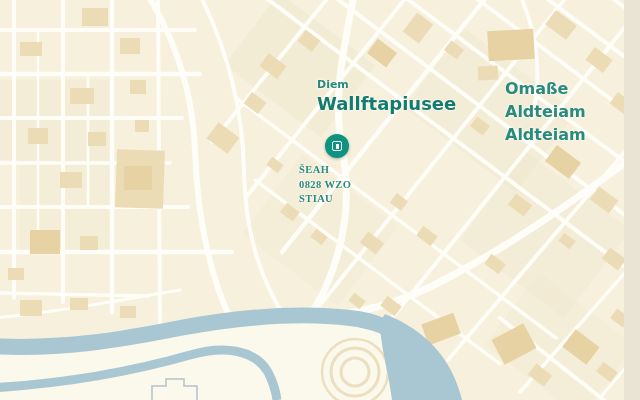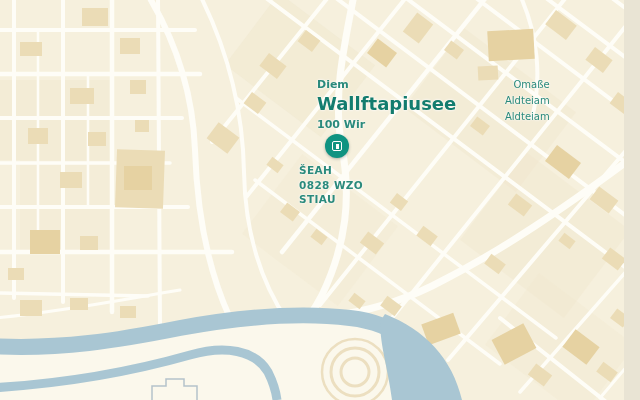--- a/index.html
+++ b/index.html
@@ -11,21 +11,21 @@
   svg { display:block; }
   .map-label { position:absolute; color:var(--label-teal,#2a8a7c);
     text-shadow:0 0 2px rgba(255,255,255,.9),0 0 3px rgba(255,255,255,.8);
     line-height:1.2; white-space:nowrap; }
   .lbl-district .l1 { font-size:11px; font-weight:600; display:block; }
   .lbl-district .l2 { font-size:18px; font-weight:700; display:block;
     color:var(--label-teal-dark,#137c6e); margin-top:2px; }
   .lbl-district .l3 { font-size:11px; font-weight:600; display:block; margin-top:3px; }
   .lbl-marker span { display:block; font-size:10.5px; font-weight:700;
     letter-spacing:.4px; margin-bottom:2px; }
-  .lbl-area span { display:block; font-size:10px; font-weight:400; margin-bottom:4px;text-align:right; }
+  .lbl-area span { display:block; font-size:16px; font-weight:700; margin-bottom:4px; }
   .poi-marker {
     position:absolute; left:325px; top:134px; width:24px; height:24px;
     background:var(--marker-teal,#0f9381); border-radius:50%;
     box-shadow:0 1px 3px rgba(40,60,60,.35);
     display:flex; align-items:center; justify-content:center;
   }
   .poi-glyph { width:10px; height:10px; border:1.6px solid #fff; border-radius:2px;
     display:flex; align-items:center; justify-content:center; box-sizing:border-box; }
   .poi-glyph i { display:block; width:3px; height:5px; background:#fff; }
 </style>
@@ -167,30 +167,29 @@
       <path d="M-10,388 C60,384 130,372 190,355 C225,345 255,350 268,372 C273,382 276,392 277,400" fill="none" stroke="var(--river)" stroke-width="9"></path>
       <path d="M385,314 C425,330 452,358 462,400 L392,400 C388,368 378,338 381,320 Z" fill="var(--river)"></path>
     </g>
 
     <path d="M152,402 V386 H166 V379 H184 V386 H197 V402" fill="none" stroke="var(--footprint-outline)" stroke-width="1.5"></path>
   </svg>
 
   <div class="map-label lbl-district" style="left:317px; top:78px;">
     <span class="l1">Diem</span>
     <span class="l2">Wallftapiusee</span>
-    <span class="l3">100 Wir</span>
   </div>
 
   <div class="poi-marker">
     <span class="poi-glyph">
         <i></i>
       </span>
   </div>
 
-  <div class="map-label lbl-marker" style="left:299px; top:164px;">
+  <div class="map-label lbl-marker" style="left:299px; top:164px;font-family:Liberation Serif, serif;">
     <span>ŠEAH</span>
     <span>0828 WZO</span>
     <span>STIAU</span>
   </div>
 
   <div class="map-label lbl-area" style="left:505px; top:79px;">
     <span>Omaße</span>
     <span>Aldteiam</span>
     <span>Aldteiam</span>
   </div>

